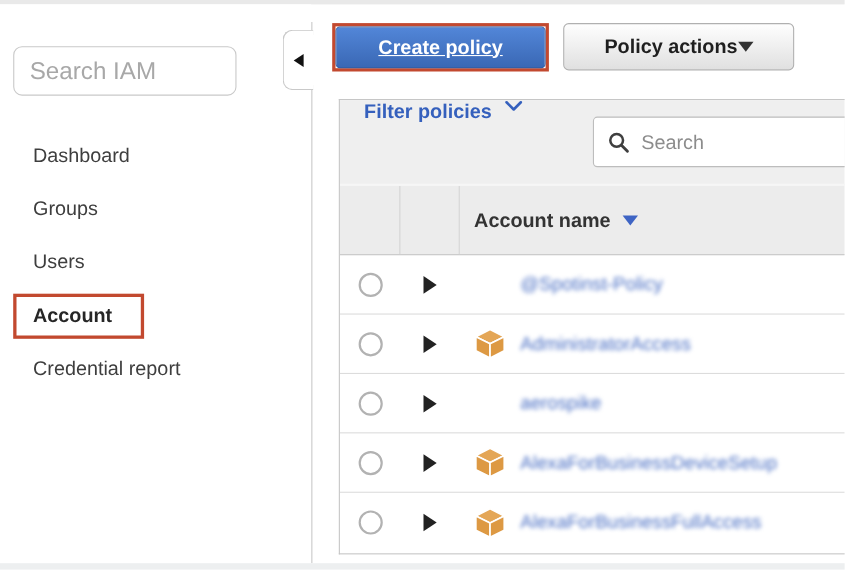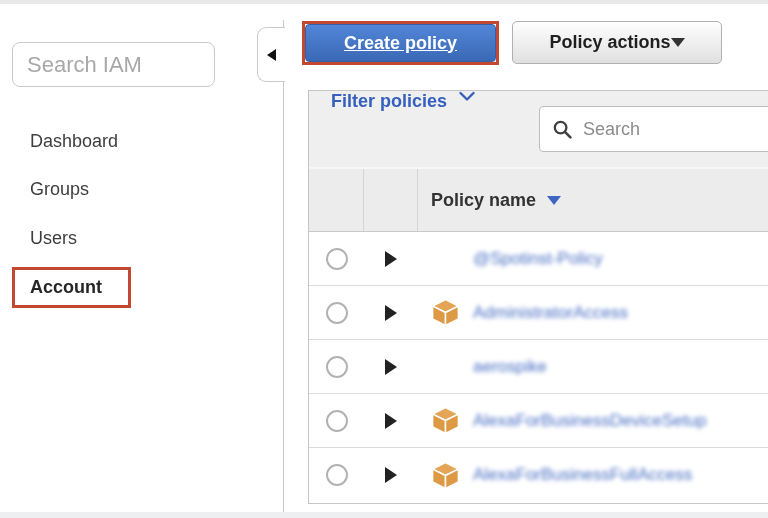--- a/index.html
+++ b/index.html
@@ -86,20 +86,21 @@
 
 <div class="sidebar">
   <input class="iam-search" type="text" placeholder="Search IAM" style="">
   <ul class="nav">
     <li>Dashboard</li>
     <li>Groups</li>
     <li>Users</li>
     <li>
       <span class="active-box">Account</span>
     </li>
+    <li>Credential report</li>
   </ul>
 </div>
 
 <div class="divider"></div>
 <div class="collapse-tab">
   <span class="tri-left"></span>
 </div>
 
 <div class="create-annotation">
   <button class="create-btn">Create policy</button>
@@ -124,21 +125,21 @@
         <line x1="13.2" y1="13.2" x2="18.4" y2="18.4" stroke="#3f3f3f" stroke-width="2.6" stroke-linecap="round"></line>
       </svg>
       <input type="text" placeholder="Search" style="">
     </div>
   </div>
 
   <div class="header-row">
     <div class="hcell hc1"></div>
     <div class="hcell hc2"></div>
     <div class="hc3">
-      <span class="label">Policy name</span>
+      <span class="label">Account name</span>
       <span class="sort-tri"></span>
     </div>
   </div>
 
   <div class="row">
     <div class="rc1">
         <span class="radio"></span>
       </div>
     <div class="rc2">
         <span class="expander"></span>

